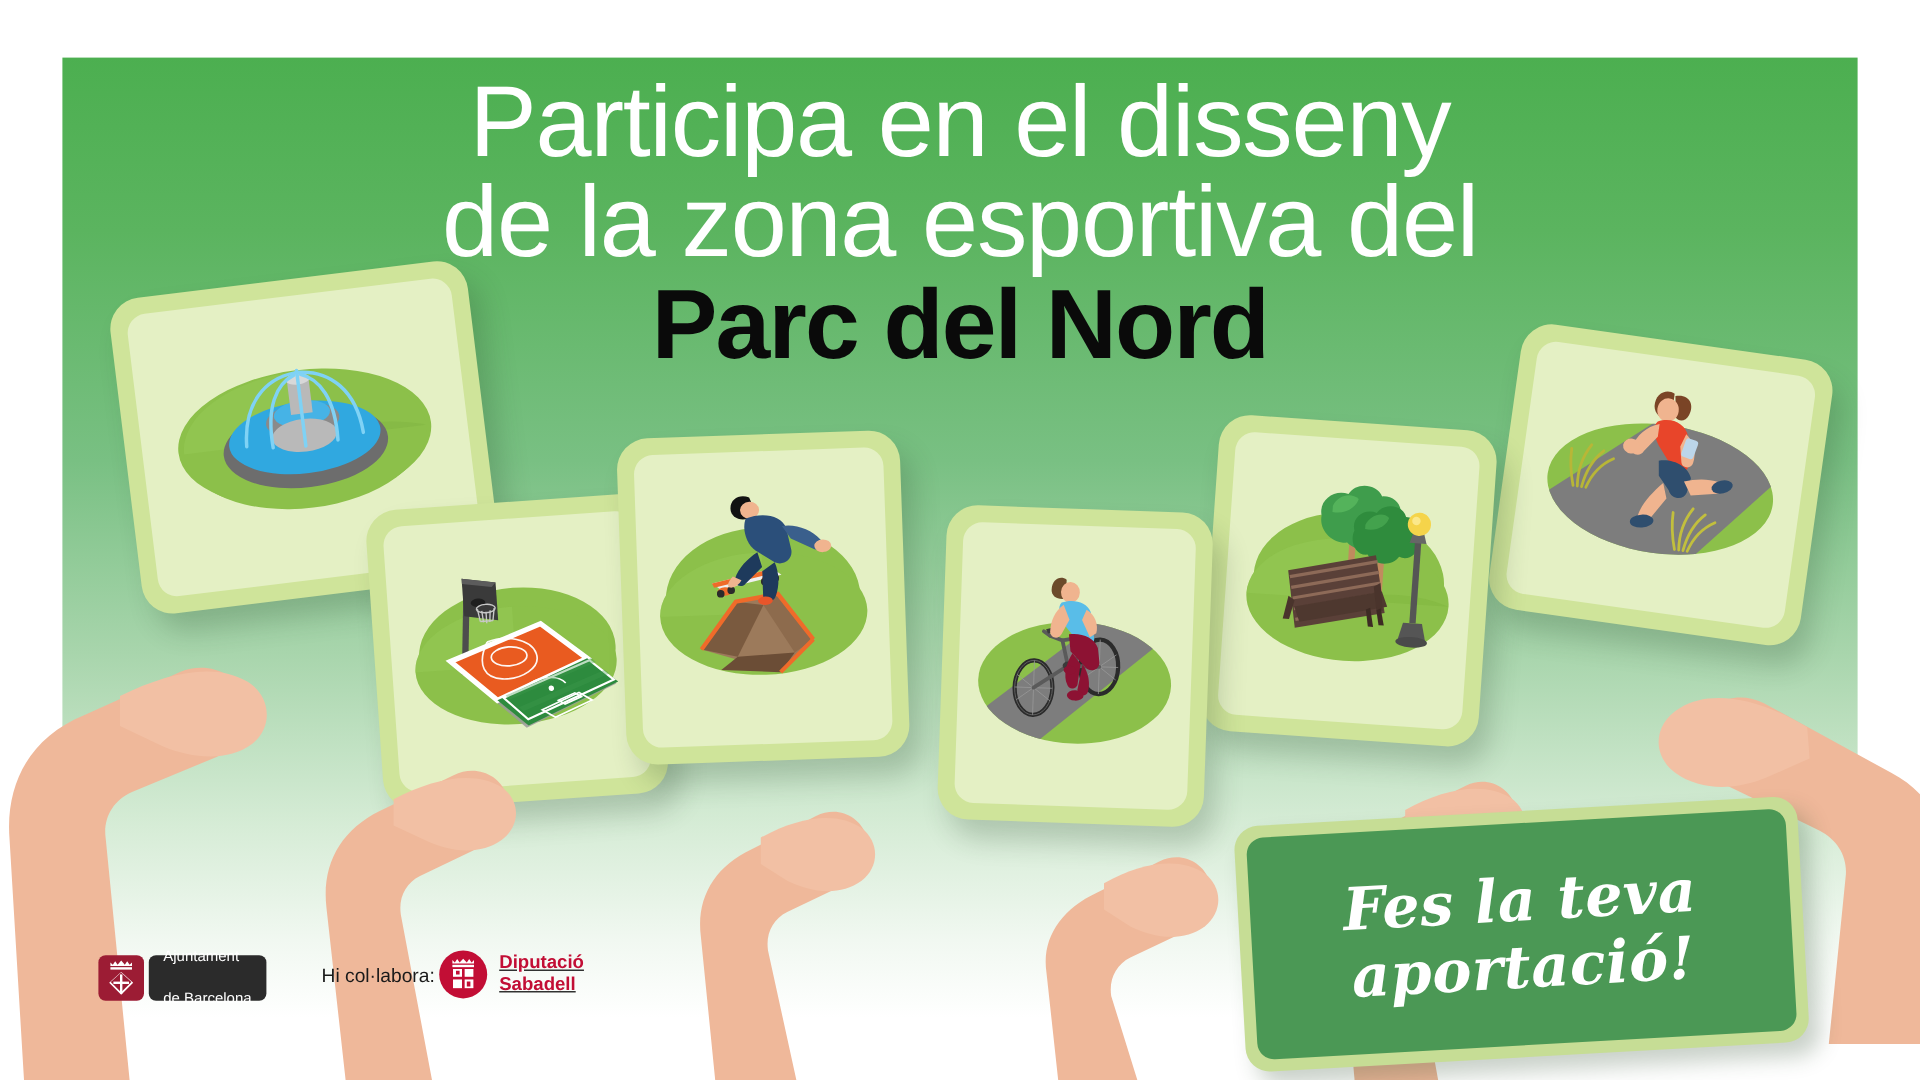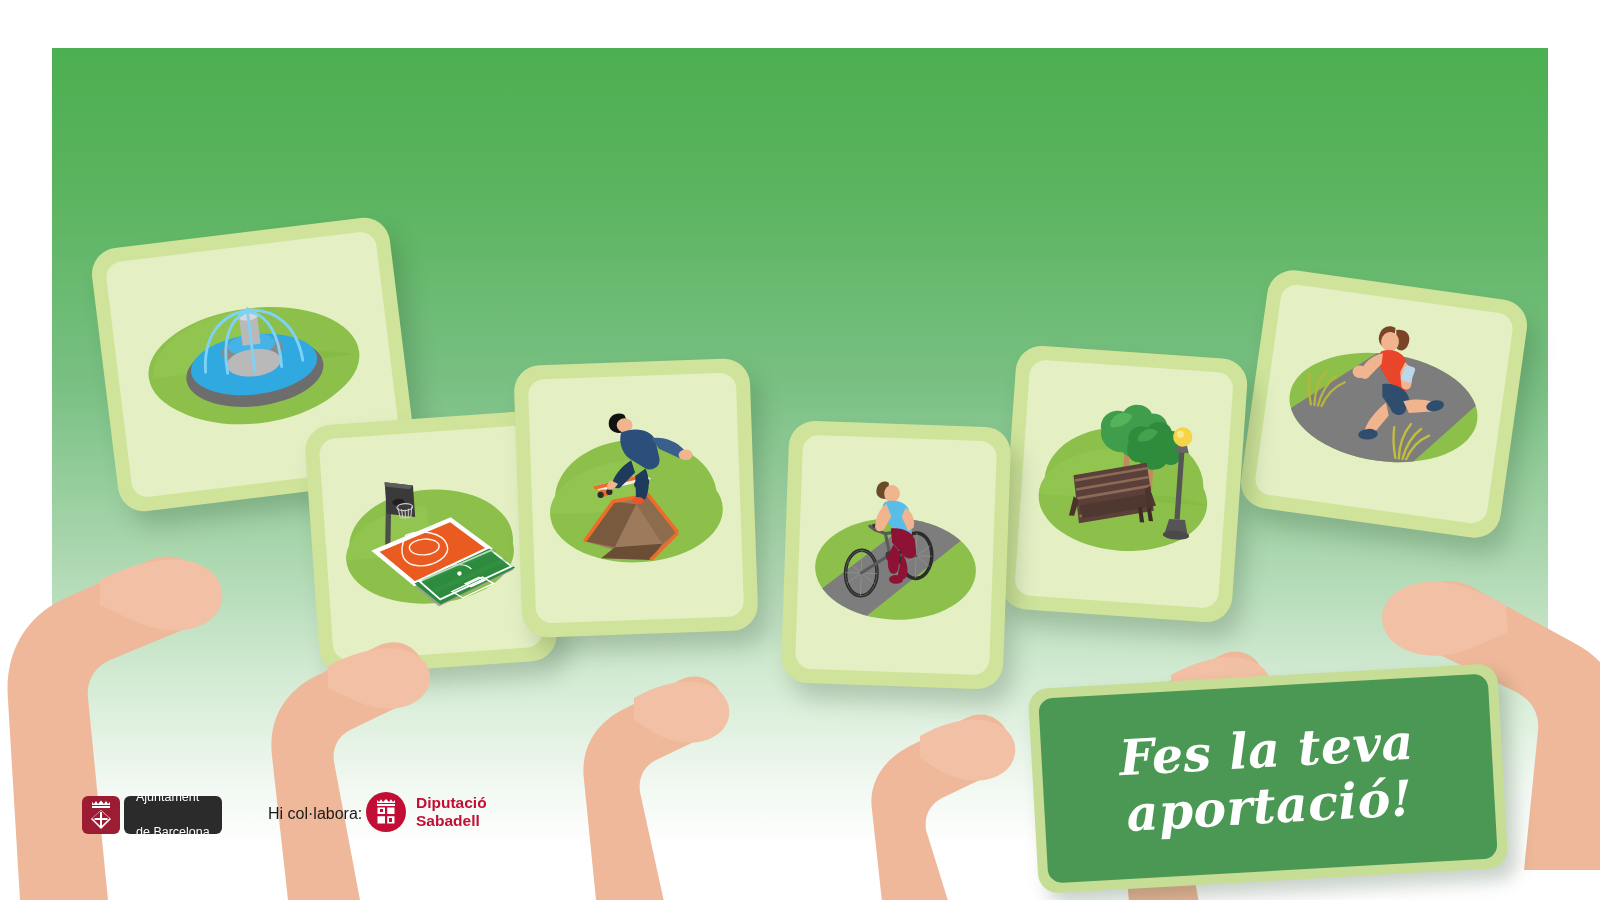--- a/index.html
+++ b/index.html
@@ -72,32 +72,37 @@
 
   
   #footer{position:absolute;left:0;top:780px;width:1600px;height:90px;z-index:70;}
   #logo-ajuntament{position:absolute;left:82px;top:16px;display:flex;align-items:stretch;height:38px;}
   .shield-box{width:38px;height:38px;background:#9c1c34;border-radius:6px;display:flex;align-items:center;justify-content:center;}
   .name-box{background:#2b2b2b;border-radius:6px;margin-left:4px;padding:3px 12px;display:flex;flex-direction:column;justify-content:center;gap:20px;}
   .name-box span{color:#ffffff;font-size:12.5px;line-height:1.22;font-family:"Liberation Sans",sans-serif;white-space:nowrap;}
 
   #collab-label{position:absolute;left:268px;top:25px;font-size:16px;color:#1a1a1a;font-family:"Liberation Sans",sans-serif;}
 
-  #logo-diputacio{position:absolute;left:366px;top:12px;display:flex;align-items:center;}
+  #logo-diputacio{position:absolute;left:366px;top:12px;display:flex;align-items:center;text-decoration:underline;}
   .dip-circle{width:40px;height:40px;border-radius:50%;background:#c20e35;display:flex;align-items:center;justify-content:center;}
   .dip-text{margin-left:10px;display:flex;flex-direction:column;}
   .dip-text span{color:#c20e35;font-weight:700;font-size:15.5px;line-height:1.16;font-family:"Liberation Sans",sans-serif;}
 </style>
 </head>
 <body>
 
 <div id="stage">
 
   <div id="green-panel"></div>
 
+  <div id="headline">
+    <span class="hl-line">Participa en el disseny</span>
+    <span class="hl-line">de la zona esportiva del</span>
+    <span class="hl-line bold">Parc del Nord</span>
+  </div>
 
   <div class="hand" style="left:-10px;top:400px;width:300px;height:500px;z-index:10;">
     <svg viewBox="0 0 300 500">
       <path d="M30 500 L18 300 C14 252 36 214 80 196 L160 160 C182 151 206 160 214 180 C222 200 212 222 190 231 L120 260 C104 267 96 282 98 298 L118 500 Z" fill="#efb89a"></path>
       <path d="M110 180 C150 160 190 152 216 168 C236 180 238 206 220 220 C200 235 170 232 146 222 L110 205 Z" fill="#f2c0a4"></path>
     </svg>
   </div>
 
   <div class="hand" style="left:200px;top:480px;width:290px;height:420px;z-index:22;">
     <svg viewBox="0 0 290 420">

